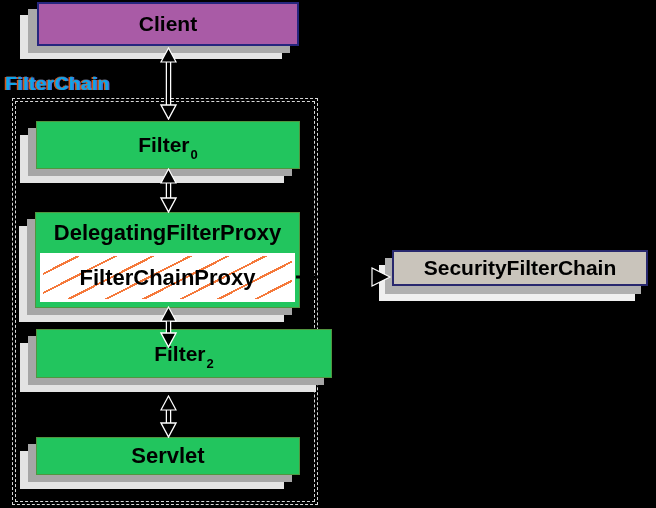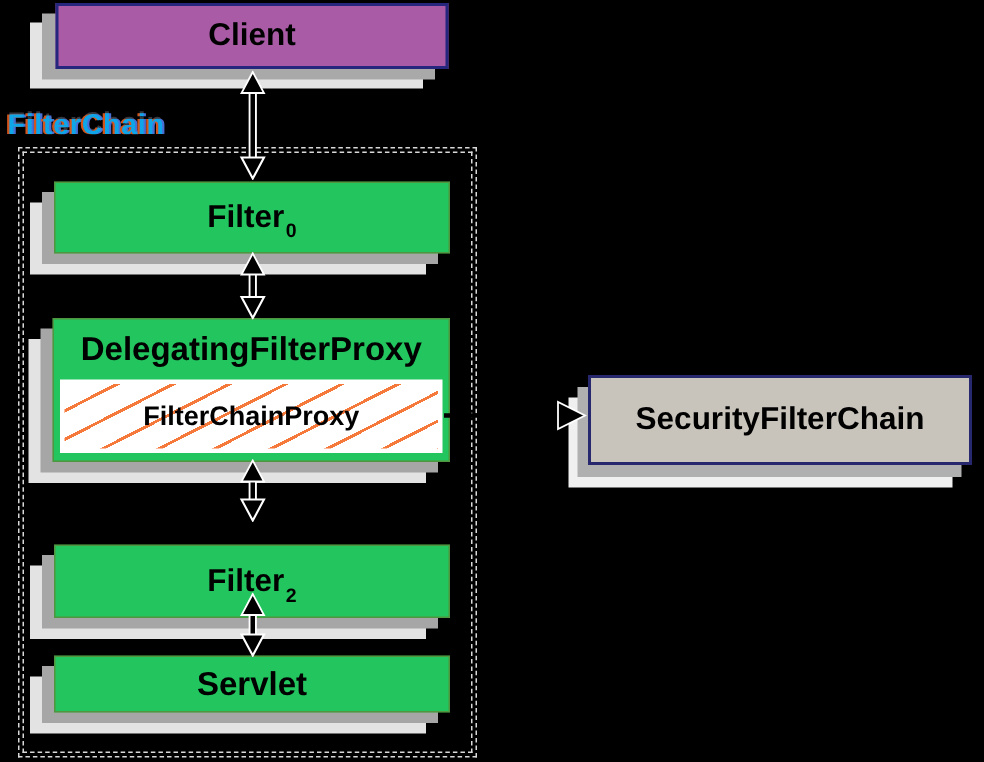--- a/index.html
+++ b/index.html
@@ -22,26 +22,26 @@
   .node-dfp { left:35px; top:212px; width:265px; height:96px; display:block; }
   .dfp-title { height:40px; display:flex; align-items:center; justify-content:center;
                font-size:22px; font-weight:bold; }
   .fcp-outer {
     position:absolute; left:4px; right:4px; top:40px; bottom:5px;
     background:#ffffff; padding:3px; box-sizing:border-box;
   }
   .fcp-hatch {
     width:100%; height:100%; display:flex; align-items:center; justify-content:center;
     background:repeating-linear-gradient(153deg, transparent 0 15px, #F5793B 15px 17px);
-    font-size:18px; font-weight:bold;
+    font-size:22px; font-weight:bold;
   }
-  .node-filter2 { left:36px; top:363px; width:264px; height:49px; font-size:21px; }
+  .node-filter2 { left:36px; top:329px; width:296px; height:49px; font-size:21px; }
   .node-servlet { left:36px; top:437px; width:264px; height:38px; font-size:22px; }
   .node-sfc {
-    left:392px; top:250px; width:256px; height:60px; background:#C9C4BB;
+    left:392px; top:250px; width:256px; height:36px; background:#C9C4BB;
     border:2px solid #28286E; font-size:21px;
     box-shadow:-7px 8px 0 #B0B0B0, -13px 15px 0 #F0F0F0;
   }
   .group-title {
     position:absolute; left:5px; top:73px; font-size:19px; font-weight:bold;
     color:#0ea5e9; letter-spacing:0.5px;
     text-shadow:-1.5px 0 0 #D4551B, 1.5px 0 0 #4A6FD4, 0 -1px 0 rgba(220,220,255,0.25);
   }
   .dashed-outer {
     position:absolute; left:12px; top:98px; width:306px; height:407px;

